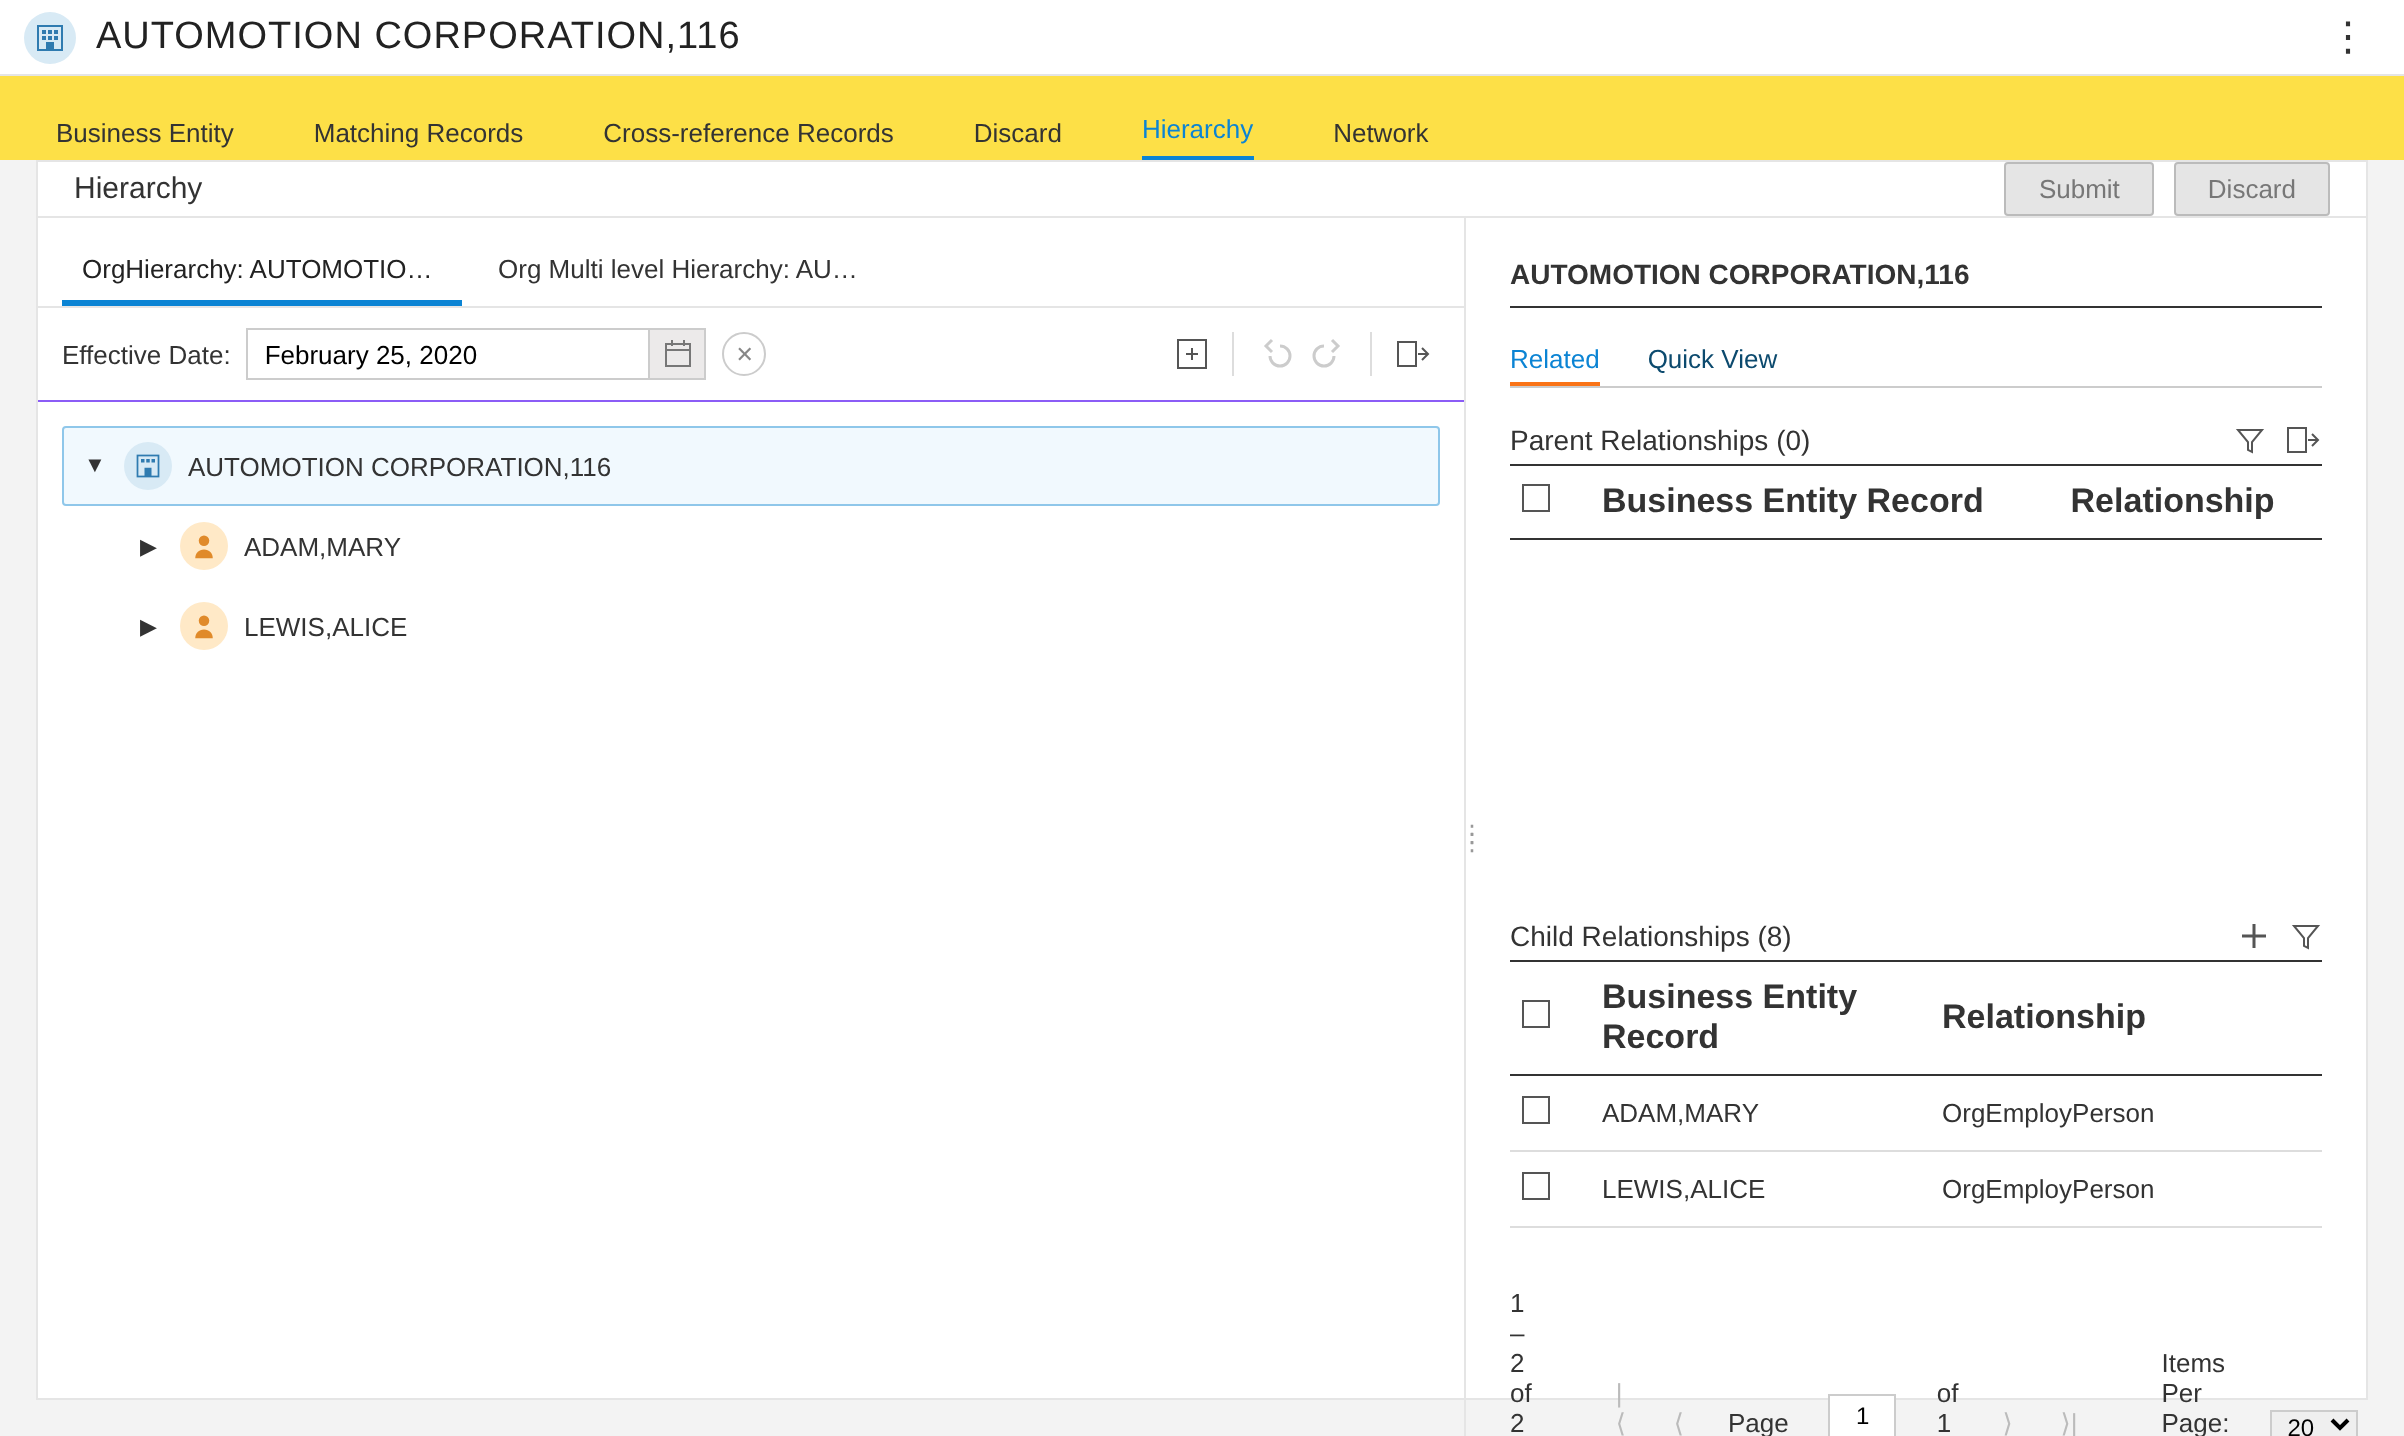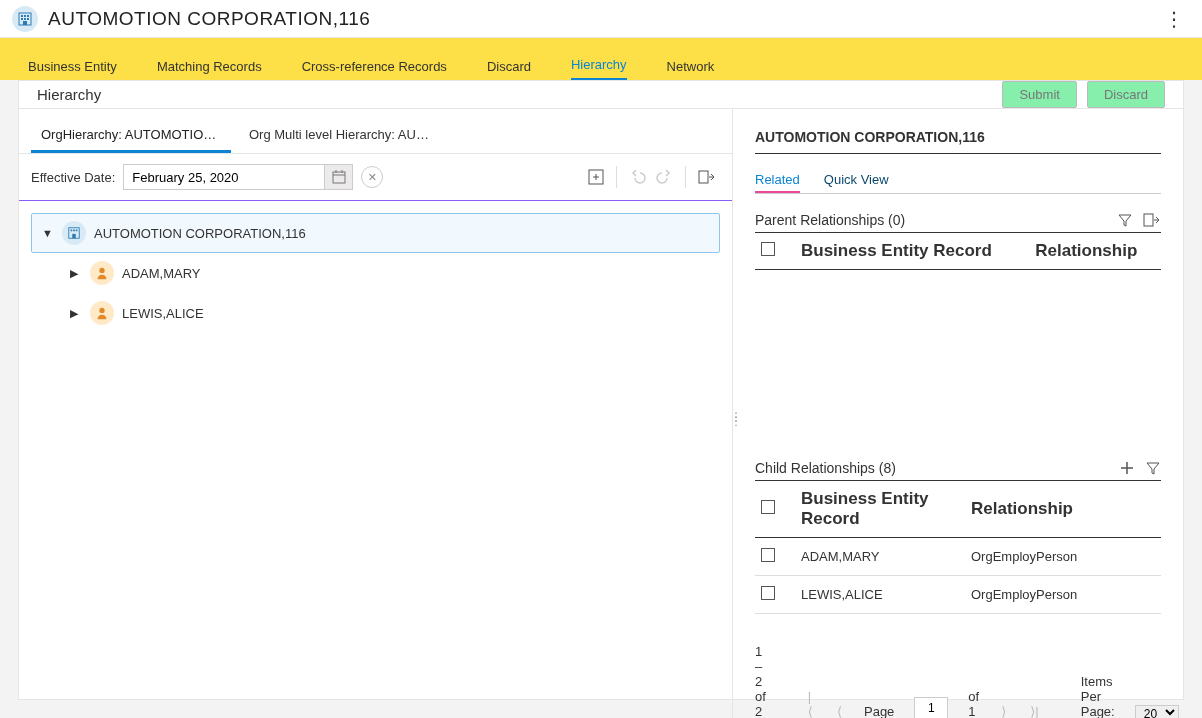--- a/index.html
+++ b/index.html
@@ -16,21 +16,21 @@
 
   .tabbar { display:flex; align-items:flex-end; height:42px; padding:0 28px; background:#fde047; }
   .tabbar .tab { margin-right:40px; font-size:13px; color:#333; cursor:pointer; padding:6px 0; }
   .tabbar .tab.active { color:#0b84d4; border-bottom:2px solid #0b84d4; }
 
   .page { background:#fff; margin:0 18px; border:1px solid #e5e5e5; height:620px; display:flex; flex-direction:column; }
 
   .page-header { display:flex; align-items:center; height:44px; padding:0 18px; border-bottom:1px solid #e5e5e5; }
   .page-title { font-size:15px; color:#333; }
   .page-header-actions { margin-left:auto; display:flex; gap:10px; }
-  .btn { border:1px solid #bbb; background:#86efac; color:#777; padding:5px 16px; font-size:13px; cursor:pointer; border-radius:2px; }
+  .btn { border:1px solid #bbb; background:#e5e5e5; color:#777; padding:5px 16px; font-size:13px; cursor:pointer; border-radius:2px; }
 
   .content { flex:1; display:flex; position:relative; }
   .left-pane { flex:1; border-right:1px solid #e5e5e5; display:flex; flex-direction:column; min-width:0; }
   .right-pane { width:450px; display:flex; flex-direction:column; padding:20px 22px 10px 22px; }
 
   .drag-handle { position:absolute; left:711px; top:50%; transform:translateY(-50%); color:#999; font-size:12px; line-height:4px; letter-spacing:-1px; }
 
   .sub-tabs { display:flex; padding:10px 12px 0 12px; border-bottom:1px solid #e5e5e5; }
   .sub-tab { font-size:13px; padding:8px 10px; margin-right:8px; color:#333; cursor:pointer; white-space:nowrap; overflow:hidden; text-overflow:ellipsis; max-width:200px; }
   .sub-tab.active { border-bottom:3px solid #0b84d4; color:#222; font-weight:500; }
@@ -54,21 +54,21 @@
   .node.root .nicon { background:#d8eaf5; }
   .node.child .nicon { background:#ffe9c7; }
   .node .nlabel { font-size:13px; color:#333; }
   .node.child { margin-left:28px; }
 
   .entity-title { font-size:14px; font-weight:600; color:#333; margin-bottom:8px; }
   .entity-sep { border-top:1px solid #333; margin-bottom:14px; }
 
   .detail-tabs { display:flex; border-bottom:1px solid #ccc; margin-bottom:18px; }
   .detail-tab { padding:4px 0; margin-right:24px; font-size:13px; cursor:pointer; color:#0c4a6e; }
-  .detail-tab.active { color:#0b84d4; border-bottom:2px solid #ec4899; }
+  .detail-tab.active { color:#0b84d4; border-bottom:2px solid #f97316; }
 
   .section { margin-bottom:20px; }
   .section-head { display:flex; align-items:center; border-bottom:1px solid #333; padding-bottom:4px; margin-bottom:0; }
   .section-title { font-size:14px; color:#333; }
   .section-actions { margin-left:auto; display:flex; gap:10px; }
   .sicon { color:#555; cursor:pointer; }
 
   table.rel { width:100%; border-collapse:collapse; }
   table.rel th { text-align:left; font-size:17px; font-weight:600; padding:8px 6px; border-bottom:1px solid #333; }
   table.rel td { font-size:13px; padding:10px 6px; border-bottom:1px solid #ddd; }

